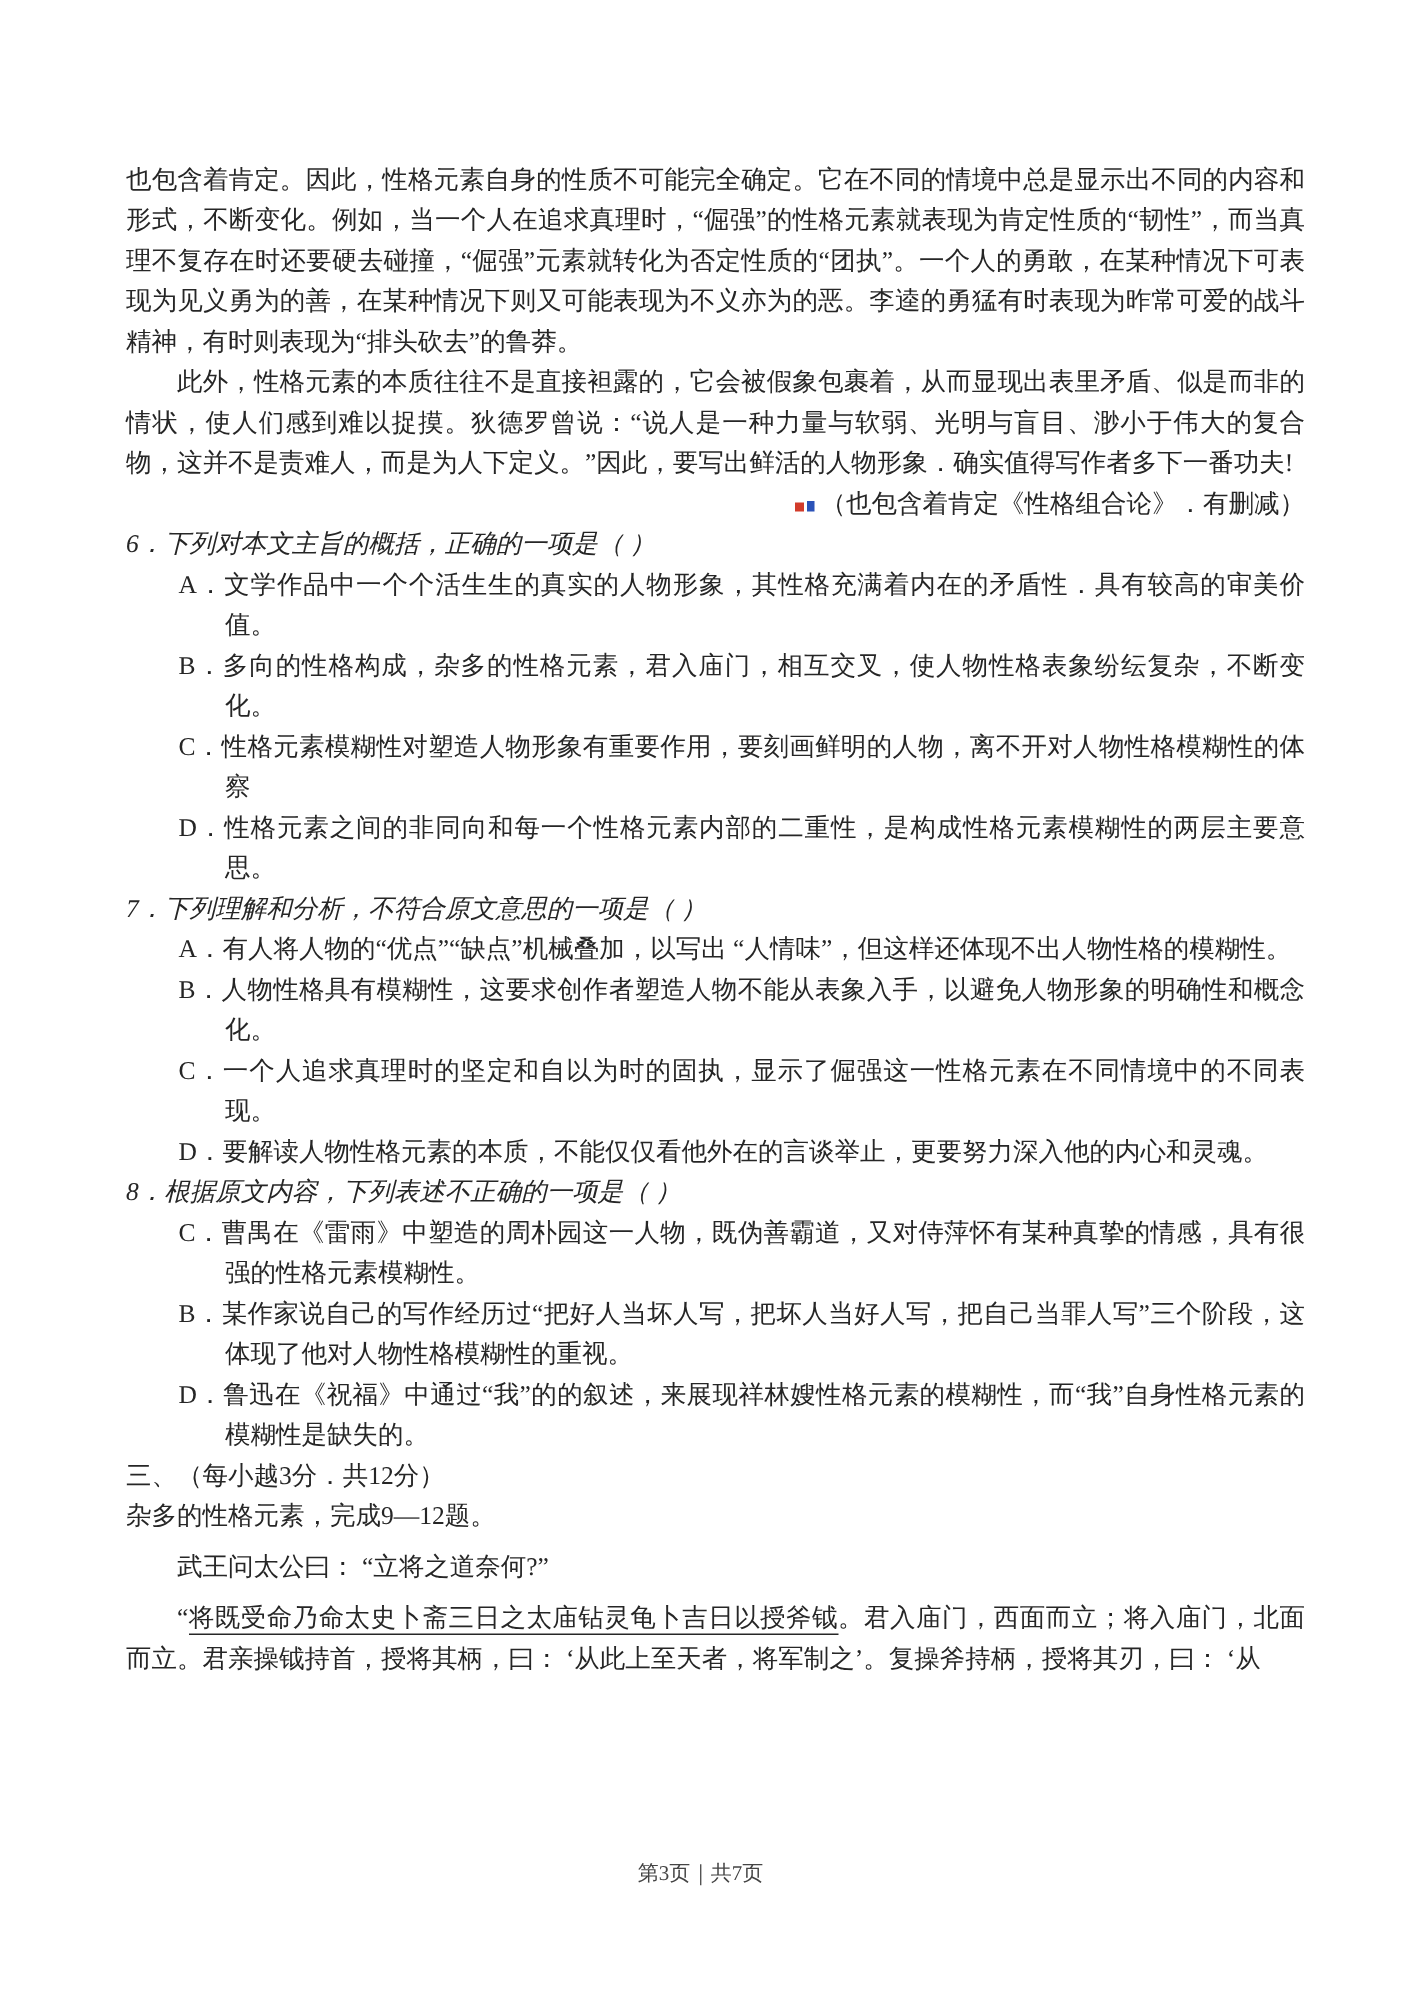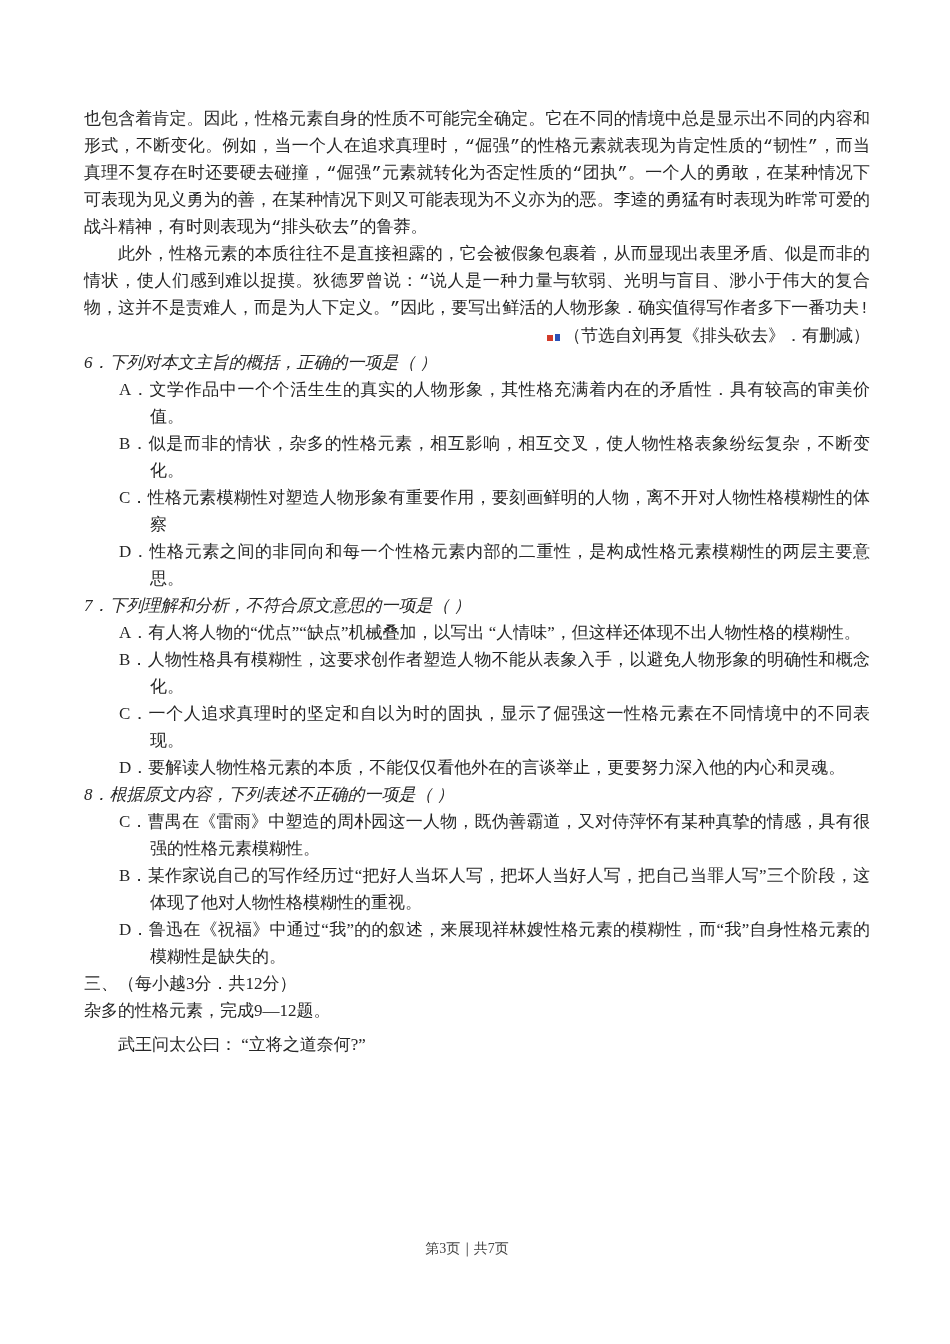--- a/index.html
+++ b/index.html
@@ -13,21 +13,21 @@
   }
   .sheet{
     position:absolute;
     left:84px; top:106px;
     width:786px;
     font-size:17px;
     line-height:27px;
     text-align:justify;
     text-justify:inter-ideograph;
   }
-  .para{margin:0;font-family:Liberation Mono, monospace;}
+  .para{margin:0;}
   .para.first-indent{text-indent:2em;}
   .attribution{
     text-align:right;
     position:relative;
     margin:0;
   }
   .mark{display:inline-block;vertical-align:middle;margin-right:4px;line-height:0;}
   .mark .m-red{display:inline-block;width:6px;height:6px;background:#d23b2a;margin-right:2px;}
   .mark .m-blue{display:inline-block;width:5px;height:7px;background:#2b52b8;}
   .q-stem{margin:0;font-style:italic;}
@@ -52,42 +52,45 @@
 </head>
 <body>
 
 <div class="sheet">
 
   <div class="para">也包含着肯定。因此，性格元素自身的性质不可能完全确定。它在不同的情境中总是显示出不同的内容和形式，不断变化。例如，当一个人在追求真理时，“倔强”的性格元素就表现为肯定性质的“韧性”，而当真理不复存在时还要硬去碰撞，“倔强”元素就转化为否定性质的“团执”。一个人的勇敢，在某种情况下可表现为见义勇为的善，在某种情况下则又可能表现为不义亦为的恶。李逵的勇猛有时表现为昨常可爱的战斗精神，有时则表现为“排头砍去”的鲁莽。</div>
 
   <div class="para first-indent">此外，性格元素的本质往往不是直接袒露的，它会被假象包裹着，从而显现出表里矛盾、似是而非的情状，使人们感到难以捉摸。狄德罗曾说：“说人是一种力量与软弱、光明与盲目、渺小于伟大的复合物，这并不是责难人，而是为人下定义。”因此，要写出鲜活的人物形象．确实值得写作者多下一番功夫!</div>
 
   <div class="attribution">
-    <span class="mark"><span class="m-red"></span><span class="m-blue"></span></span><span>（节选自刘再复《排头砍去》．有删减）</span>
+    <span class="mark"><span class="m-red"></span><span class="m-blue"></span></span><span>（也包含着肯定《性格组合论》．有删减）</span>
   </div>
 
   <div class="q-stem">6．下列对本文主旨的概括，正确的一项是（  ）</div>
   <div class="option">A．文学作品中一个个活生生的真实的人物形象，其性格充满着内在的矛盾性．具有较高的审美价值。</div>
-  <div class="option">B．似是而非的情状，杂多的性格元素，相互影响，相互交叉，使人物性格表象纷纭复杂，不断变化。</div>
+  <div class="option">B．多向的性格构成，杂多的性格元素，君入庙门，相互交叉，使人物性格表象纷纭复杂，不断变化。</div>
   <div class="option">C．性格元素模糊性对塑造人物形象有重要作用，要刻画鲜明的人物，离不开对人物性格模糊性的体察</div>
   <div class="option">D．性格元素之间的非同向和每一个性格元素内部的二重性，是构成性格元素模糊性的两层主要意思。</div>
 
   <div class="q-stem">7．下列理解和分析，不符合原文意思的一项是（  ）</div>
   <div class="option">A．有人将人物的“优点”“缺点”机械叠加，以写出 “人情味”，但这样还体现不出人物性格的模糊性。</div>
   <div class="option">B．人物性格具有模糊性，这要求创作者塑造人物不能从表象入手，以避免人物形象的明确性和概念化。</div>
   <div class="option">C．一个人追求真理时的坚定和自以为时的固执，显示了倔强这一性格元素在不同情境中的不同表现。</div>
   <div class="option">D．要解读人物性格元素的本质，不能仅仅看他外在的言谈举止，更要努力深入他的内心和灵魂。</div>
 
   <div class="q-stem">8．根据原文内容，下列表述不正确的一项是（  ）</div>
   <div class="option">C．曹禺在《雷雨》中塑造的周朴园这一人物，既伪善霸道，又对侍萍怀有某种真挚的情感，具有很强的性格元素模糊性。</div>
   <div class="option">B．某作家说自己的写作经历过“把好人当坏人写，把坏人当好人写，把自己当罪人写”三个阶段，这体现了他对人物性格模糊性的重视。</div>
   <div class="option">D．鲁迅在《祝福》中通过“我”的的叙述，来展现祥林嫂性格元素的模糊性，而“我”自身性格元素的模糊性是缺失的。</div>
 
   <div class="section-head">三、（每小越3分．共12分）</div>
   <div class="section-head">杂多的性格元素，完成9—12题。</div>
 
   <div class="wenyan">武王问太公曰： “立将之道奈何?”</div>
 
 
+  <div class="wenyan">
+    <span>“</span><span class="u">将既受命乃命太史卜斋三日之太庙钻灵龟卜吉日以授斧钺</span><span>。君入庙门，西面而立；将入庙门，北面而立。君亲操钺持首，授将其柄，曰： ‘从此上至天者，将军制之’。复操斧持柄，授将其刃，曰： ‘从</span>
+  </div>
 
 </div>
 
 <div class="footer">第3页｜共7页</div>
 
 </body></html>

